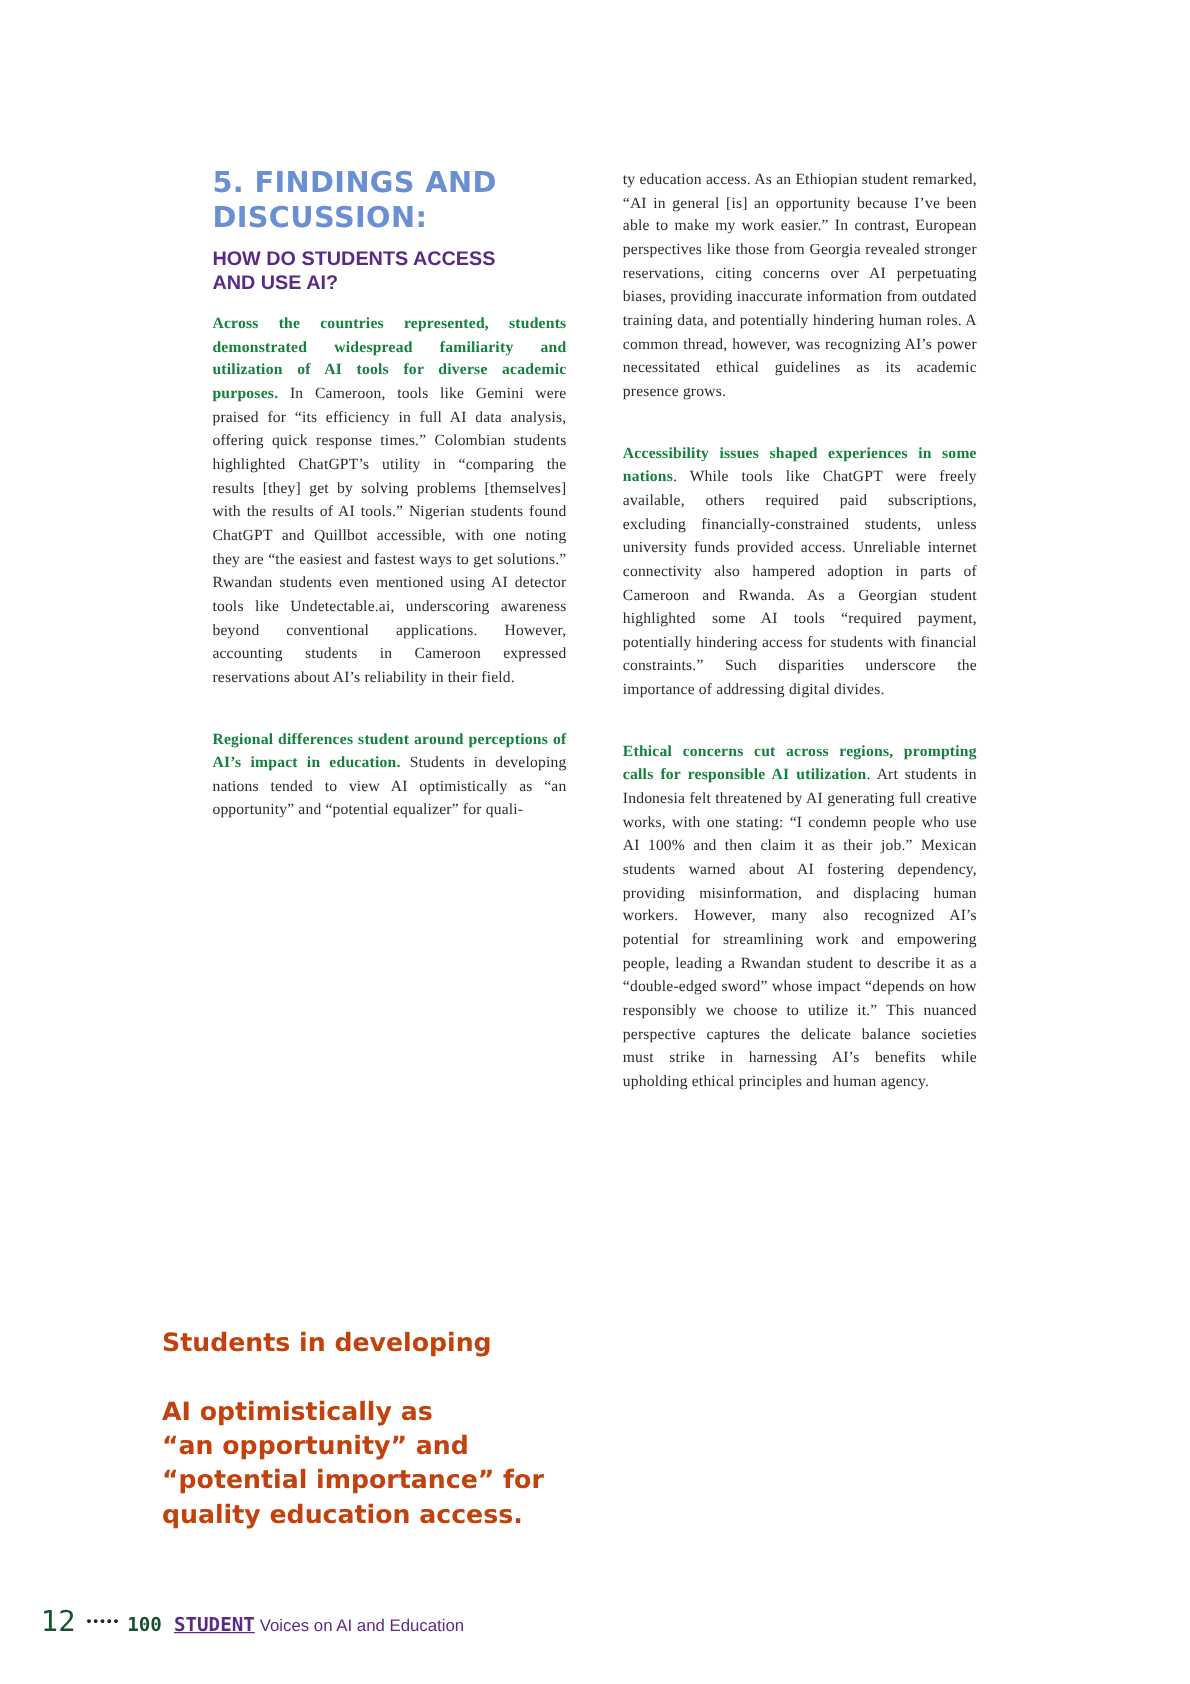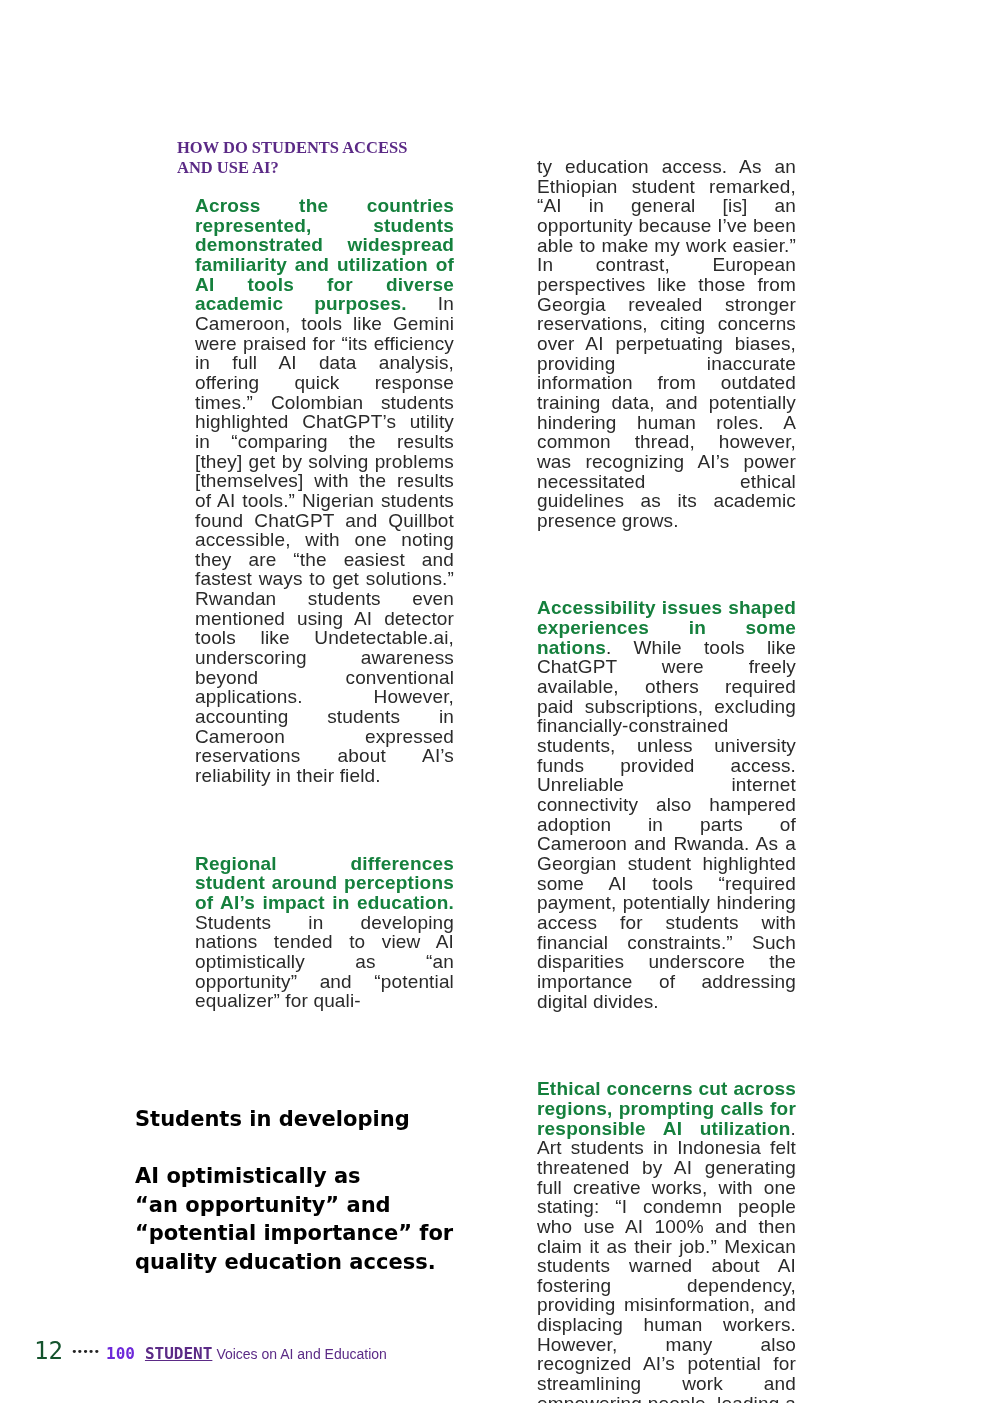--- a/index.html
+++ b/index.html
@@ -1,36 +1,40 @@
 <!DOCTYPE html>
 <html><head>
   <meta charset="utf-8">
   <style>
     html, body { margin: 0; padding: 0; background: #ffffff; }
     body { width: 992px; height: 1403px; position: relative; overflow: hidden; font-family: "DejaVu Sans", sans-serif; color: #1a1a1a; }
     .col { position: absolute; width: 295px; }
     .col-left { left: 177px; top: 138px; }
     .col-right { left: 519px; top: 139px; }
     .section-title { font-family: "DejaVu Sans", sans-serif; font-weight: bold; color: #6b8fd3; font-size: 24px; line-height: 29px; letter-spacing: 0.3px; margin: 0 0 10px 0; }
-    .subsection-title { font-family: Liberation Serif, serif; font-weight: bold; color: #5b2a86; font-size: 16.5px; line-height: 20px; margin: 0 0 13px 0; }
-    .para { font-family: Liberation Sans, sans-serif; font-size: 19px; line-height: 19.65px; text-align: justify; hyphens: none; color: #2a2a2a; margin: 18px; font-weight: 300; letter-spacing: 0.15px; }
+    .subsection-title { font-family: Liberation Sans, sans-serif; font-weight: bold; color: #5b2a86; font-size: 16.5px; line-height: 20px; margin: 0 0 13px 0; }
+    .para { font-family: Liberation Serif, serif; font-size: 13px; line-height: 19.65px; text-align: justify; hyphens: none; color: #2a2a2a; margin: 0; font-weight: 300; letter-spacing: 0.15px; }
     .para b { font-weight: bold; color: #15803d; letter-spacing: 0.2px; }
     .gap { height: 32px; }
-    .pullquote { position: absolute; left: 135px; top: 1105px; width: 320px; font-family: "DejaVu Sans", sans-serif; font-weight: bold; color: #000000; font-size: 21px; line-height: 28.6px; margin: 0; }
+    .pullquote { position: absolute; left: 135px; top: 1105px; width: 320px; font-family: "DejaVu Sans", sans-serif; font-weight: bold; color: #c2410c; font-size: 21px; line-height: 28.6px; margin: 0; }
     .footer { position: absolute; left: 34px; top: 1337px; height: 30px; display: flex; align-items: baseline; white-space: nowrap; }
     .page-num { font-family: "DejaVu Sans Mono", monospace; color: #14532d; font-size: 24px; }
     .dots { font-family: "DejaVu Sans Mono", monospace; color: #222; font-size: 11px; margin-left: 8px; letter-spacing: -1px; position: relative; top: -4px; }
-    .brand-num { font-family: "DejaVu Sans Mono", monospace; font-weight: bold; color: #6d28d9; font-size: 16px; margin-left: 7px; }
+    .brand-num { font-family: "DejaVu Sans Mono", monospace; font-weight: bold; color: #14532d; font-size: 16px; margin-left: 7px; }
     .brand-word { font-family: "DejaVu Sans Mono", monospace; font-weight: bold; color: #5b2a86; font-size: 16px; margin-left: 10px; text-decoration: underline; }
     .brand-rest { font-family: Liberation Sans, sans-serif; color: #5b2a86; font-size: 14px; margin-left: 4px; }
   </style>
 </head>
 <body>
 
 <div class="col col-left">
+  <h1 class="section-title">
+    <span>5. FINDINGS AND</span><br>
+    <span>DISCUSSION:</span>
+  </h1>
   <h2 class="subsection-title">
     <span>HOW DO STUDENTS ACCESS</span><br>
     <span>AND USE AI?</span>
   </h2>
   <p class="para"><b>Across the countries represented, students demonstrated widespread familiarity and utilization of AI tools for diverse academic purposes.</b><span> In Cameroon, tools like Gemini were praised for “its efficiency in full AI data analysis, offering quick response times.” Colombian students highlighted ChatGPT’s utility in “comparing the results [they] get by solving problems [themselves] with the results of AI tools.” Nigerian students found ChatGPT and Quillbot accessible, with one noting they are “the easiest and fastest ways to get solutions.” Rwandan students even mentioned using AI detector tools like Undetectable.ai, underscoring awareness beyond conventional applications. However, accounting students in Cameroon expressed reservations about AI’s reliability in their field.</span></p>
   <div class="gap"></div>
   <p class="para"><b>Regional differences student around perceptions of AI’s impact in education.</b><span> Students in developing nations tended to view AI optimistically as “an opportunity” and “potential equalizer” for quali-</span></p>
 </div>
 
 <div class="col col-right">

